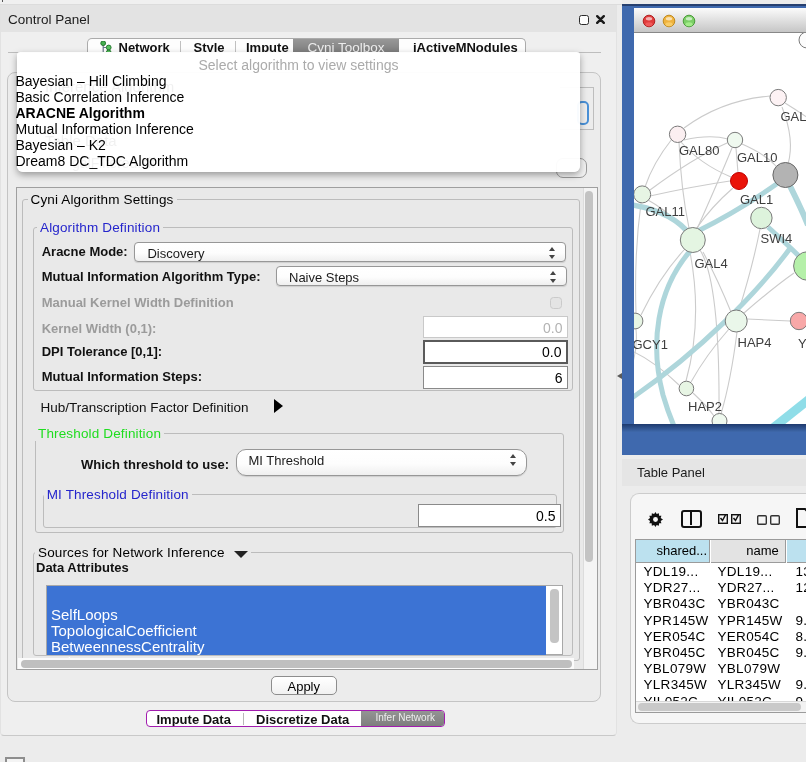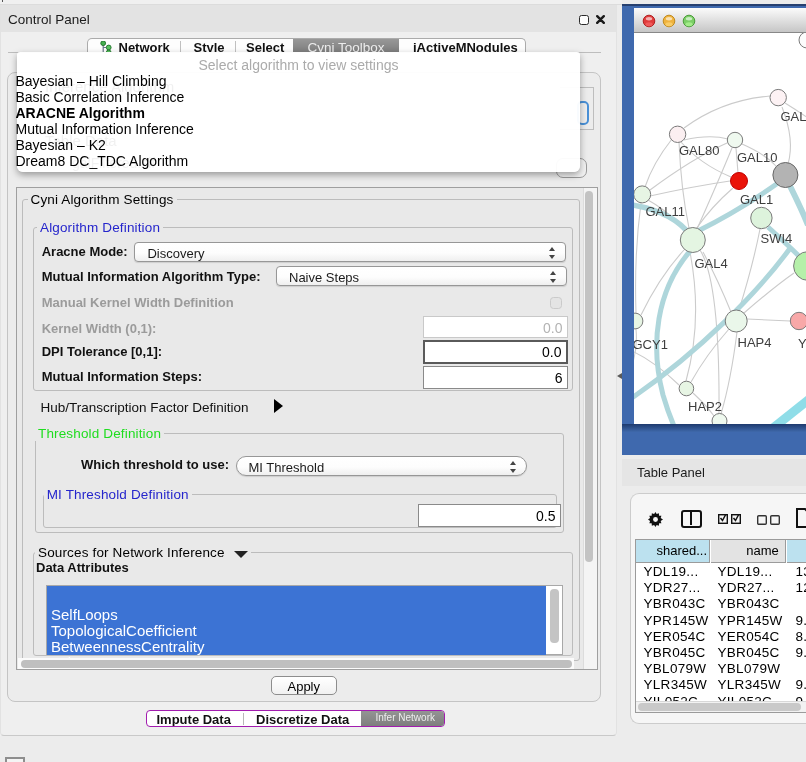--- a/index.html
+++ b/index.html
@@ -75,21 +75,21 @@
 
     <div class="abs lbl" style="left:23.5px;top:211.8px;font-size:13.5px;">Hub/Transcription Factor Definition</div>
     <svg class="abs" style="left:255px;top:210px;" width="12" height="16" viewBox="0 0 12 16">
         <path d="M2 1 L11 8 L2 15 Z" fill="#000"></path>
       </svg>
 
     <div class="groupbox" style="left:18px;top:245px;width:529px;height:100px;">
       <div class="gtitle" style="left:-1px;color:#1fdd1f;">Threshold Definition</div>
     </div>
     <div class="abs lbl bold" style="left:64px;top:269.3px;">Which threshold to use:</div>
-    <div class="combo" style="left:218.5px;top:268px;width:291px;height:20px;border-radius:10px;">
+    <div class="combo" style="left:218.5px;top:261px;width:291px;height:27px;border-radius:10px;">
       <div class="ctext">MI Threshold</div>
       <div class="stepper" style="right:9px;top:4px;">
           <div class="up"></div>
           <div class="dn"></div>
         </div>
     </div>
     <div class="groupbox" style="left:25.7px;top:306px;width:514px;height:34px;">
       <div class="gtitle" style="left:0px;color:#2525cc;">MI Threshold Definition</div>
     </div>
     <div class="field" style="left:400.5px;top:315.5px;width:143px;height:23px;border:1px solid #8a8a8a;color:#000;padding-top:3px;">0.5</div>
@@ -129,21 +129,21 @@
   <svg class="abs" style="left:11.5px;top:2px;" width="15" height="14" viewBox="0 0 15 14">
     <path d="M3.2 3 V11.5 H6.5 M3.2 6.5 H6.5" stroke="#6a7888" stroke-width="1.2" fill="none"></path>
     <circle cx="3.2" cy="2.2" r="2.4" fill="#46b050" stroke="#20702a" stroke-width="0.9"></circle>
     <circle cx="8.7" cy="6.5" r="2.4" fill="#57c45f" stroke="#20702a" stroke-width="0.9"></circle>
     <circle cx="8.7" cy="11.5" r="2.4" fill="#57c45f" stroke="#20702a" stroke-width="0.9"></circle>
   </svg>
   <div class="abs lbl bold" style="left:30.5px;top:1px;">Network</div>
   <div class="abs" style="left:92px;top:2px;width:1px;height:12px;background:#c0c0c0;"></div>
   <div class="abs lbl bold" style="left:105.5px;top:1px;">Style</div>
   <div class="abs" style="left:146.5px;top:2px;width:1px;height:12px;background:#c0c0c0;"></div>
-  <div class="abs lbl bold" style="left:158px;top:1px;">Select</div>
+  <div class="abs lbl bold" style="left:158px;top:1px;">Impute</div>
   <div class="abs" style="left:205px;top:0;width:106px;height:16px;background:linear-gradient(#989898,#787878);"></div>
   <div class="abs" style="left:219.5px;top:1px;color:#ededed;font-size:13.5px;">Cyni Toolbox</div>
   <div class="abs lbl bold" style="left:325px;top:1px;">jActiveMNodules</div>
 </div>
 
 <div class="abs" style="left:8px;top:52px;width:593px;height:1px;background:#bdbdbd;"></div>
 
 <div class="abs" style="left:17px;top:52px;width:563px;height:119.5px;background:rgba(255,255,255,0.96);border-radius:3px 3px 6px 6px;box-shadow:0 3px 7px rgba(0,0,0,0.35);">
   <div class="abs" style="left:0;top:4.5px;width:100%;text-align:center;font-size:14px;color:#ababab;">Select algorithm to view settings</div>
   <div class="abs" style="left:28px;top:26px;font-size:15px;color:rgba(60,60,60,0.08);">Inference Algorithm</div>

